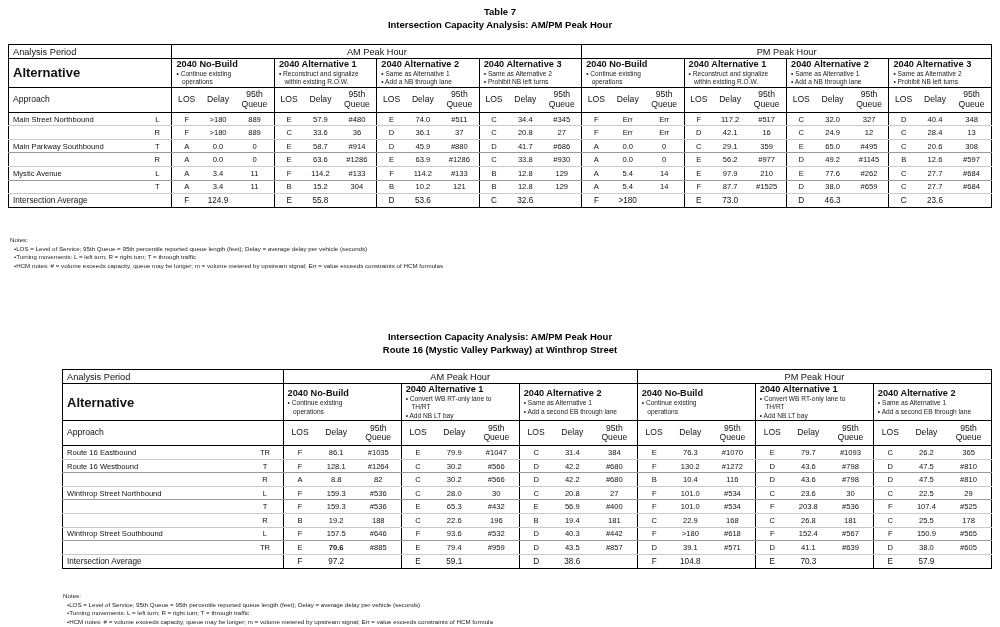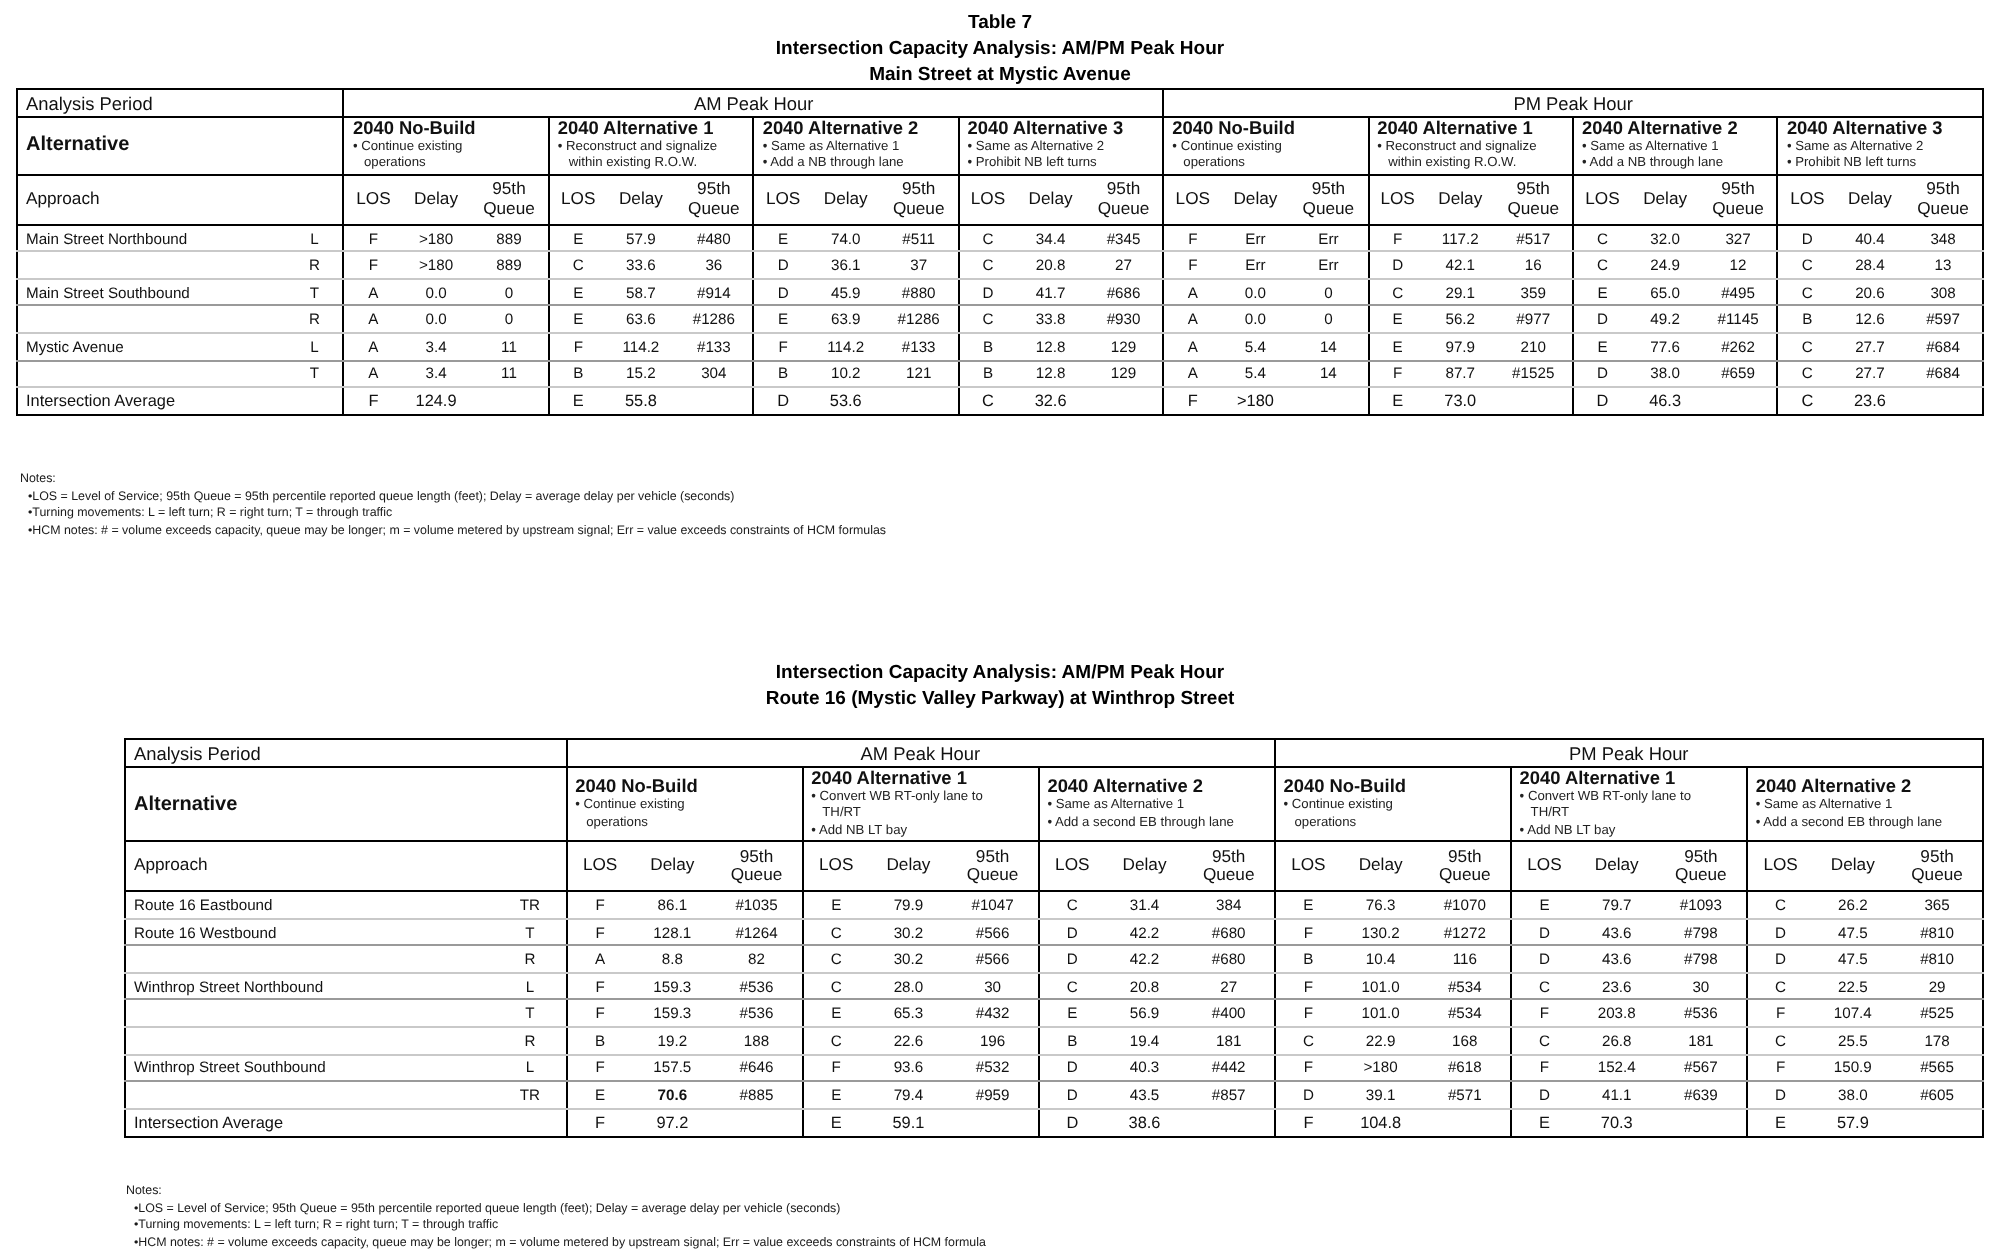--- a/index.html
+++ b/index.html
@@ -69,21 +69,21 @@
     font-size: 9.2px;
   }
   .row-period .lbl { text-align: left; padding-left: 4px; }
 
   
   .row-alt td { vertical-align: top; padding-top: 2px; }
   .row-alt .lbl {
     text-align: left;
     padding-left: 4px;
     font-weight: bold;
-    font-size: 10px;
+    font-size: 13px;
   }
   .alt-name {
     font-weight: bold;
     font-size: 9.2px;
     text-align: left;
     padding-left: 4px;
     white-space: nowrap;
     line-height: 11px;
   }
   .alt-bullets {
@@ -137,21 +137,20 @@
   .notes .nline { padding-left: 4px; }
 </style>
 </head>
 <body>
 
 <div class="doc">
 
   <div class="title-block" style="position:absolute; left:0; top:5px; width:1000px;">
     <div>Table 7</div>
     <div>Intersection Capacity Analysis: AM/PM Peak Hour</div>
-    <div>Main Street at Mystic Avenue</div>
   </div>
 
   <div class="tbl-wrap" id="table7-wrap">
     <table class="cap" id="table7">
       <colgroup>
         <col style="width:130px">
           <col style="width:28px">
       <col style="width: 28px;">
           <col style="width: 33px;">
           <col style="width: 38px;">
@@ -343,21 +342,21 @@
             <td>42.1</td>
             <td>16</td>
             <td class="grp-start">C</td>
             <td>24.9</td>
             <td>12</td>
             <td class="grp-start">C</td>
             <td>28.4</td>
             <td>13</td>
           </tr>
           <tr class="row-data hr-mid">
-            <td class="lbl">Main Street Southbound</td>
+            <td class="lbl">Main Parkway Southbound</td>
             <td class="mv">T</td>
             <td class="grp-start">A</td>
             <td>0.0</td>
             <td>0</td>
             <td class="grp-start">E</td>
             <td>58.7</td>
             <td>#914</td>
             <td class="grp-start">D</td>
             <td>45.9</td>
             <td>#880</td>

